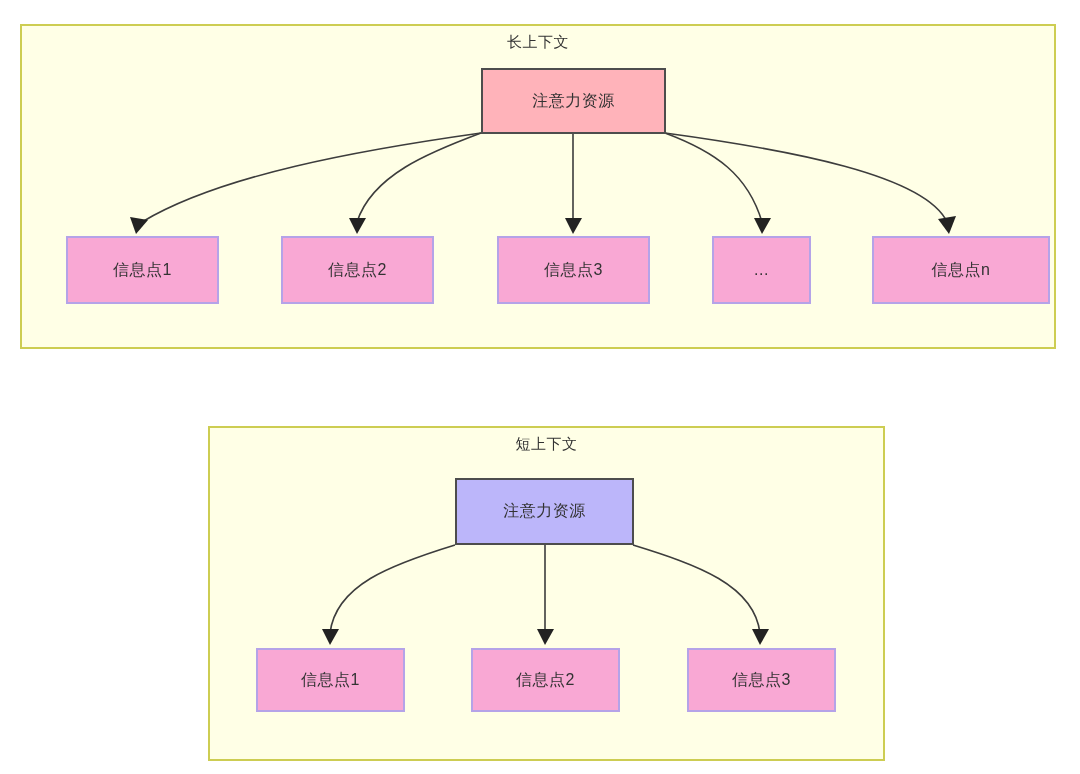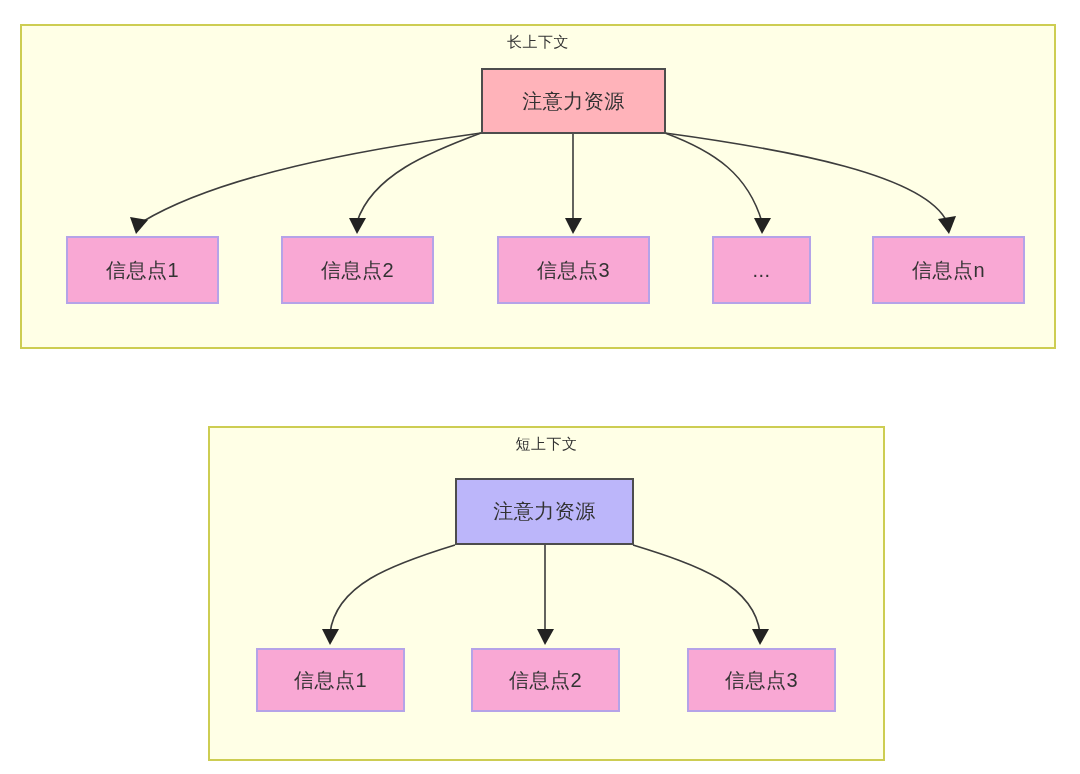--- a/index.html
+++ b/index.html
@@ -48,21 +48,21 @@
     font-size: 15px;
     color: #333333;
     letter-spacing: 0.5px;
   }
   .node {
     position: absolute;
     box-sizing: border-box;
     display: flex;
     align-items: center;
     justify-content: center;
-    font-size: 20px;
+    font-size: 16px;
     color: #333333;
     letter-spacing: 0.5px;
   }
   .node-root-red {
     background: #ffb3ba;
     border: 2px solid #4d4d4d;
   }
   .node-root-purple {
     background: #bcb6fa;
     border: 2px solid #4d4d4d;
@@ -129,21 +129,21 @@
   </div>
 
   <div class="node node-leaf" style="left:497px; top:236px; width:153px; height:68px;">
     <span>信息点3</span>
   </div>
 
   <div class="node node-leaf" style="left:712px; top:236px; width:99px; height:68px;">
     <span>...</span>
   </div>
 
-  <div class="node node-leaf" style="left:872px; top:236px; width:153px; height:68px;">
+  <div class="node node-leaf" style="left:872px; top:236px; width:178px; height:68px;">
     <span>信息点n</span>
   </div>
 
   <div class="group-box" id="group-short">
     <div class="group-title">短上下文</div>
   </div>
 
   <svg class="edges">
 
     <path d="M 455,545 C 390,565 336,585 330,633"></path>

